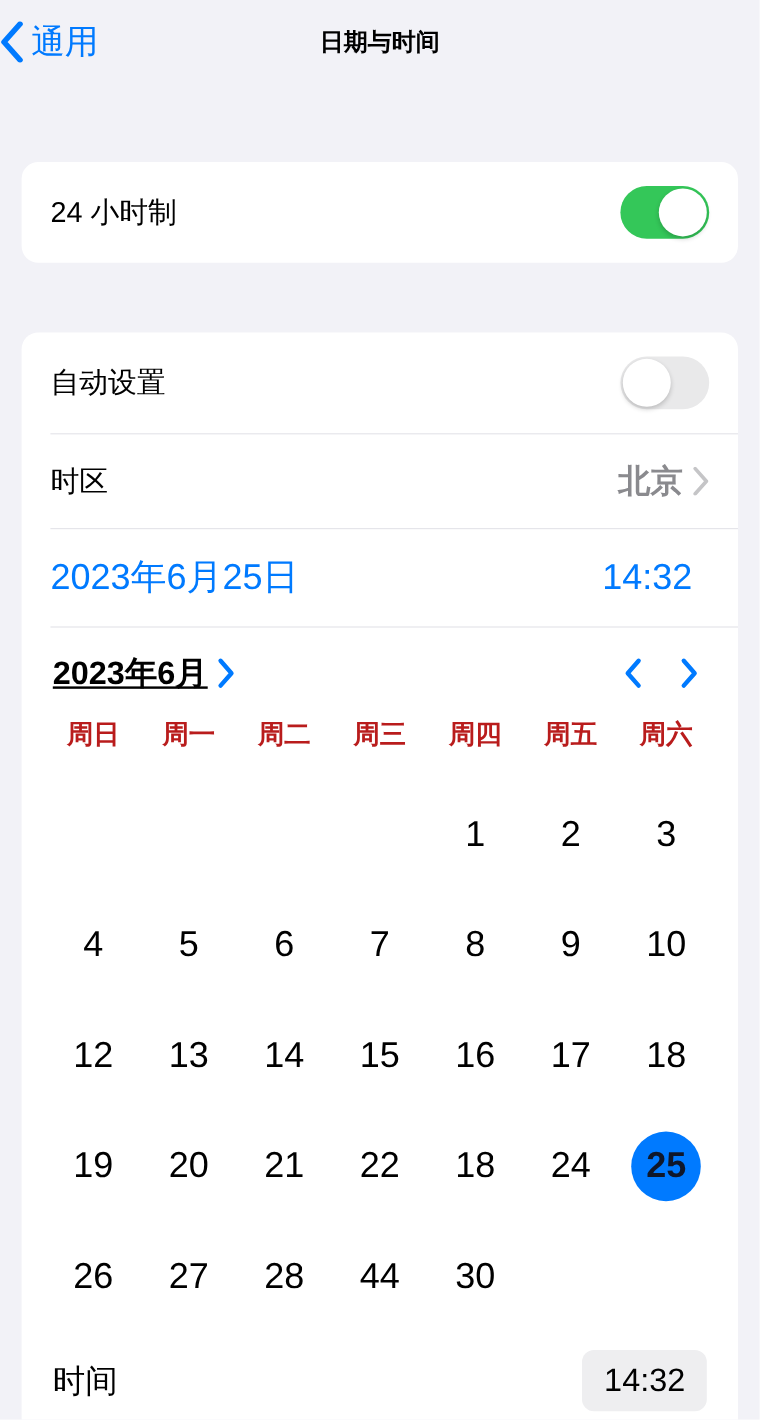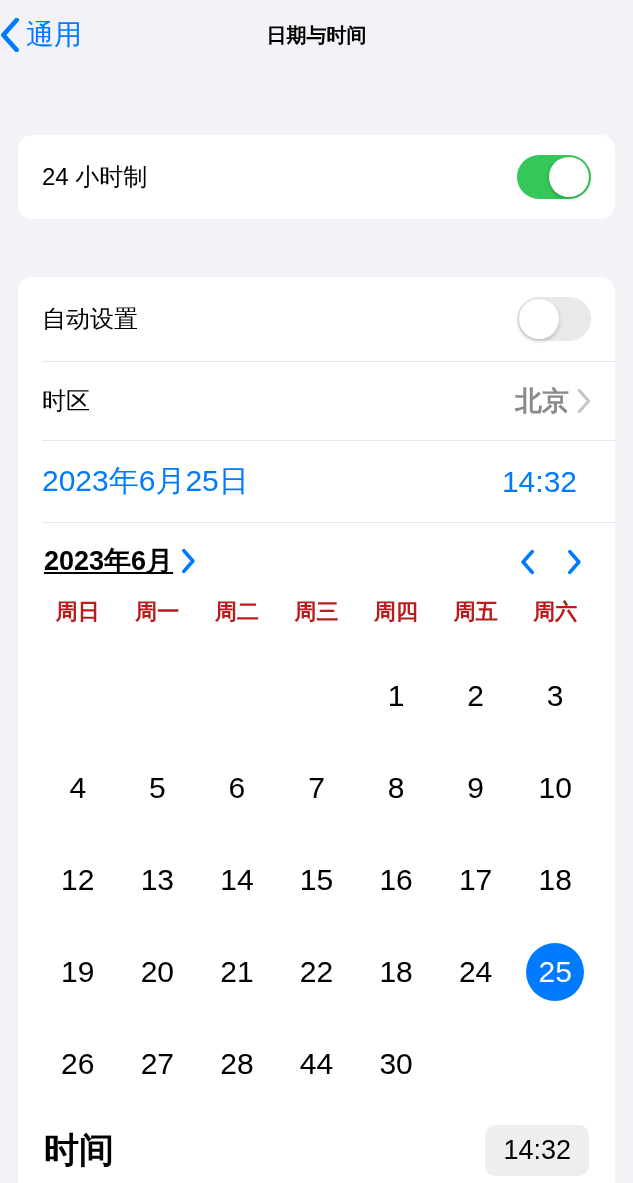--- a/index.html
+++ b/index.html
@@ -99,34 +99,34 @@
     .day {
       font-size: 30px;
       height: 58px;
       display: flex;
       align-items: center;
       justify-content: center;
       cursor: pointer;
     }
     .day.sel span {
       background: #007aff;
-      color: #ffffff;
+      color: #0f172a;
       width: 58px; height: 58px;
       border-radius: 50%;
       display: flex;
       align-items: center;
       justify-content: center;
-      font-weight: 400;
+      font-weight: 700;
     }
     .time-row {
       display: flex;
       align-items: center;
       padding: 10px 6px 18px;
     }
-    .time-row .tl { font-size: 35px; font-weight: 700; flex: 1; }
+    .time-row .tl { font-size: 27px; font-weight: 400; flex: 1; }
     .time-pill {
       background: #eeeef0;
       border-radius: 10px;
       padding: 10px 18px;
       font-size: 27px;
       cursor: pointer;
     }
   </style>
 </head>
 <body>

